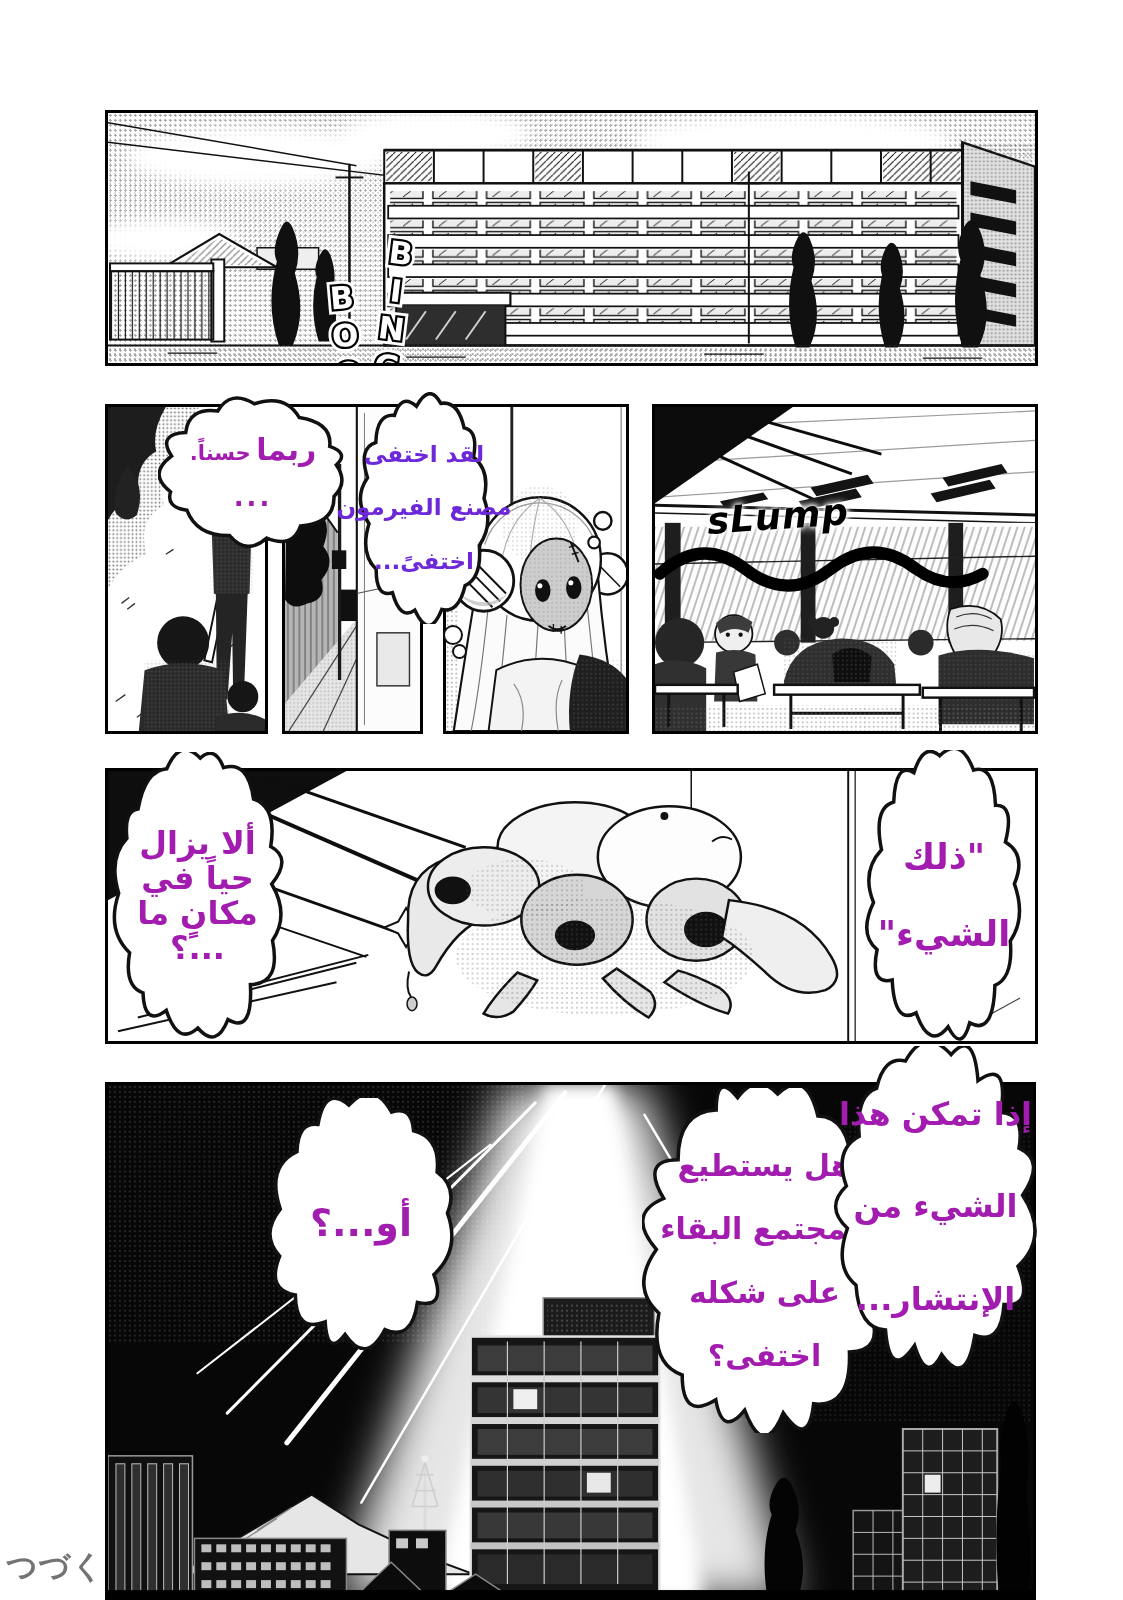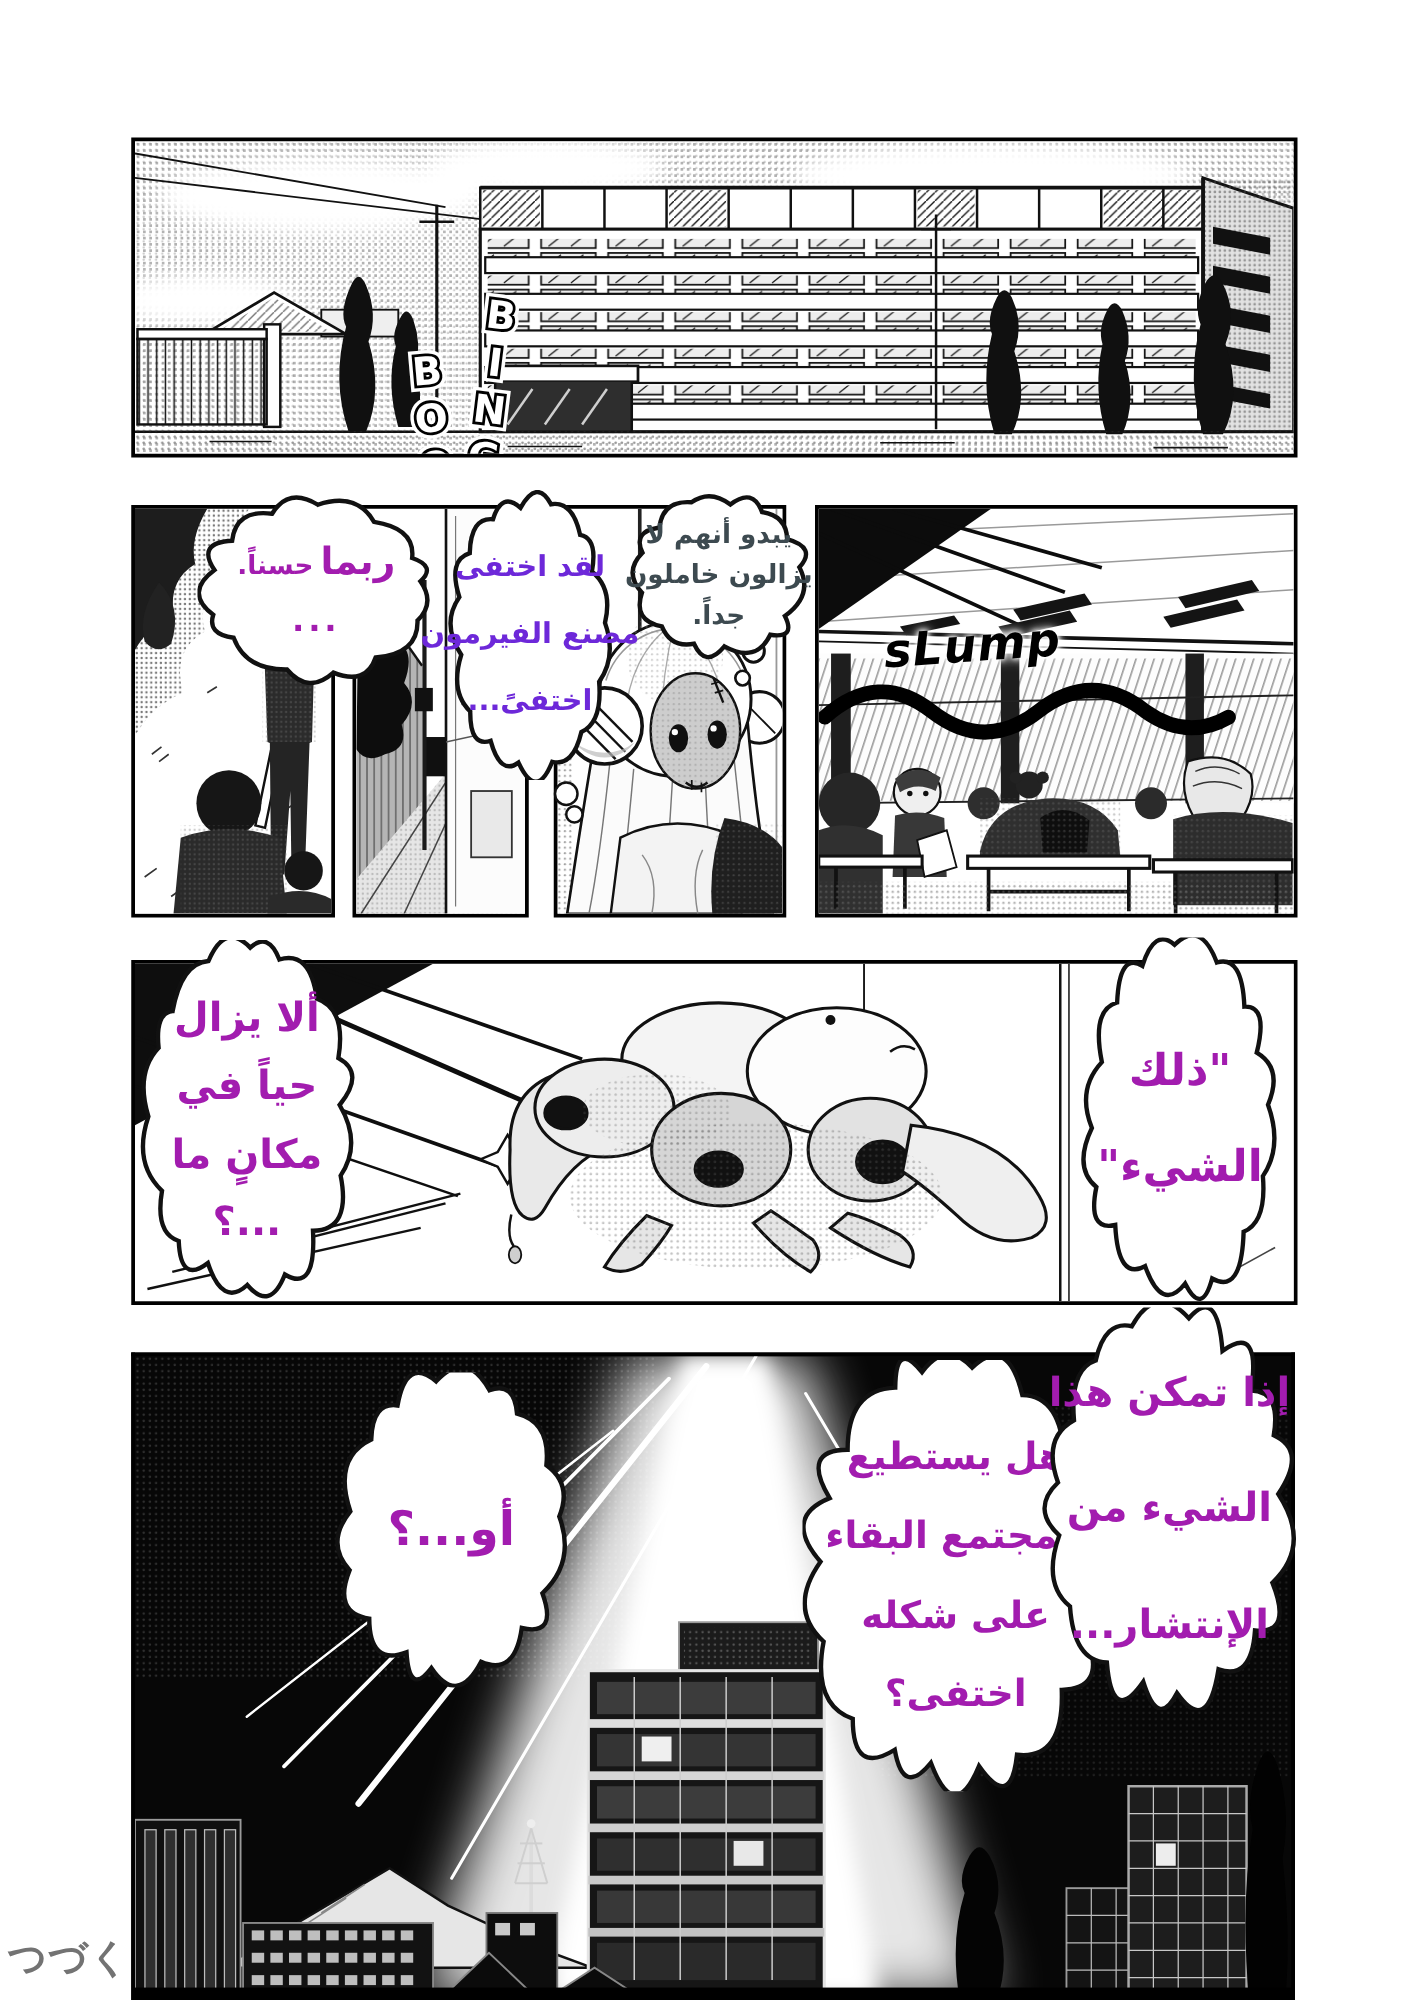--- a/index.html
+++ b/index.html
@@ -24,21 +24,21 @@
   .btext{position:absolute;inset:0;display:flex;flex-direction:column;align-items:center;
          justify-content:space-evenly;text-align:center;z-index:2;color:#a21caf;font-weight:bold;}
   .bline{white-space:nowrap;line-height:1.1;}
   #b-maybe  {left:158px;top:396px;width:190px;height:152px;}
   #b-maybe .btext{padding:20px 10px;}
   #b-factory{left:356px;top:392px;width:136px;height:232px;z-index:6;}
   #b-factory .btext{padding:22px 6px;color:#6d28d9;font-size:23px;}
   #b-idle   {left:500px;top:390px;width:150px;height:140px;z-index:6;}
   #b-idle .btext{padding:16px 8px;color:#3d4a50;font-size:21px;}
   #b-alive  {left:110px;top:752px;width:175px;height:288px;}
-  #b-alive .btext{padding:26px 14px;font-size:32px;}
+  #b-alive .btext{padding:26px 14px;font-size:32px;justify-content:center;}
   #b-thing  {left:864px;top:750px;width:160px;height:292px;}
   #b-thing .btext{padding:50px 12px;font-size:35px;}
   #b-spread {left:833px;top:1046px;width:205px;height:322px;z-index:7;}
   #b-spread .btext{padding:34px 14px;font-size:32px;gap:40px;}
   #b-society{left:642px;top:1088px;width:245px;height:345px;z-index:6;}
   #b-society .btext{padding:30px 18px;font-size:30px;}
   #b-or     {left:266px;top:1098px;width:190px;height:252px;}
   #b-or .btext{font-size:38px;justify-content:center;}
   .emph{font-size:30px;}
   .small-w{font-size:21px;}
@@ -657,30 +657,20 @@
     <svg preserveAspectRatio="none" viewBox="0 0 136 232">
         <path d="M 128.0 106.3 Q 137.6 133.2 123.3 153.5 Q 126.0 185.7 109.1 193.6 Q 102.5 221.5 85.8 217.4 Q 73.2 249.1 58.8 218.1 Q 44.3 228.8 36.5 200.7 Q 19.9 206.0 20.2 177.2 Q 3.8 161.5 13.0 131.8 Q -3.4 107.1 11.5 85.7 Q 2.1 55.9 19.8 50.5 Q 20.7 21.6 38.4 23.4 Q 45.4 0.8 60.4 14.3 Q 73.7 -9.5 84.8 11.4 Q 102.1 8.5 108.1 35.9 Q 122.4 38.7 117.5 65.2 Q 134.5 78.9 128.0 106.3 Z" fill="#fff" stroke="#111" stroke-width="3.5"></path>
       </svg>
     <div class="btext" dir="rtl">
       <div class="bline">لقد اختفى</div>
       <div class="bline">مصنع الفيرمون</div>
       <div class="bline">اختفىً...</div>
     </div>
   </div>
 
-  <div class="bubble" id="b-idle">
-    <svg preserveAspectRatio="none" viewBox="0 0 150 140">
-        <path d="M 139.5 63.8 Q 151.2 86.0 127.9 102.8 Q 137.0 121.0 116.2 117.8 Q 104.9 141.1 79.5 127.1 Q 64.5 145.3 55.2 125.0 Q 36.7 128.6 29.5 111.1 Q 6.0 106.6 13.6 84.1 Q -1.6 67.8 14.0 52.2 Q 5.8 35.2 27.5 32.0 Q 30.2 10.0 53.2 11.8 Q 68.1 1.2 84.3 13.6 Q 102.3 -0.3 109.6 19.6 Q 129.3 22.8 129.7 41.3 Q 153.8 48.0 139.5 63.8 Z" fill="#fff" stroke="#111" stroke-width="3.5"></path>
-      </svg>
-    <div class="btext" dir="rtl">
-      <div class="bline">يبدو أنهم لا</div>
-      <div class="bline">يزالون خاملون</div>
-      <div class="bline">جداً.</div>
-    </div>
-  </div>
 
   <div class="bubble" id="b-alive">
     <svg preserveAspectRatio="none" viewBox="0 0 175 288">
         <path d="M 161.7 132.0 Q 179.8 163.0 162.5 188.5 Q 171.2 232.1 140.4 232.6 Q 143.0 282.5 117.9 267.6 Q 106.2 297.5 87.8 276.0 Q 68.1 294.2 56.3 258.4 Q 34.3 275.4 33.0 240.8 Q 13.9 234.6 19.6 200.7 Q -3.8 178.2 8.7 141.2 Q -1.9 106.3 16.9 86.3 Q 14.0 58.3 28.1 56.9 Q 35.1 18.4 56.8 16.8 Q 70.2 -14.7 90.2 6.1 Q 104.8 -7.0 113.5 15.6 Q 138.2 8.2 143.5 47.0 Q 167.2 55.1 160.7 94.5 Q 182.5 106.3 161.7 132.0 Z" fill="#fff" stroke="#111" stroke-width="3.5"></path>
       </svg>
     <div class="btext" dir="rtl">
       <div class="bline">ألا يزال</div>
       <div class="bline">حياً في</div>
       <div class="bline">مكانٍ ما</div>
       <div class="bline">...؟</div>

